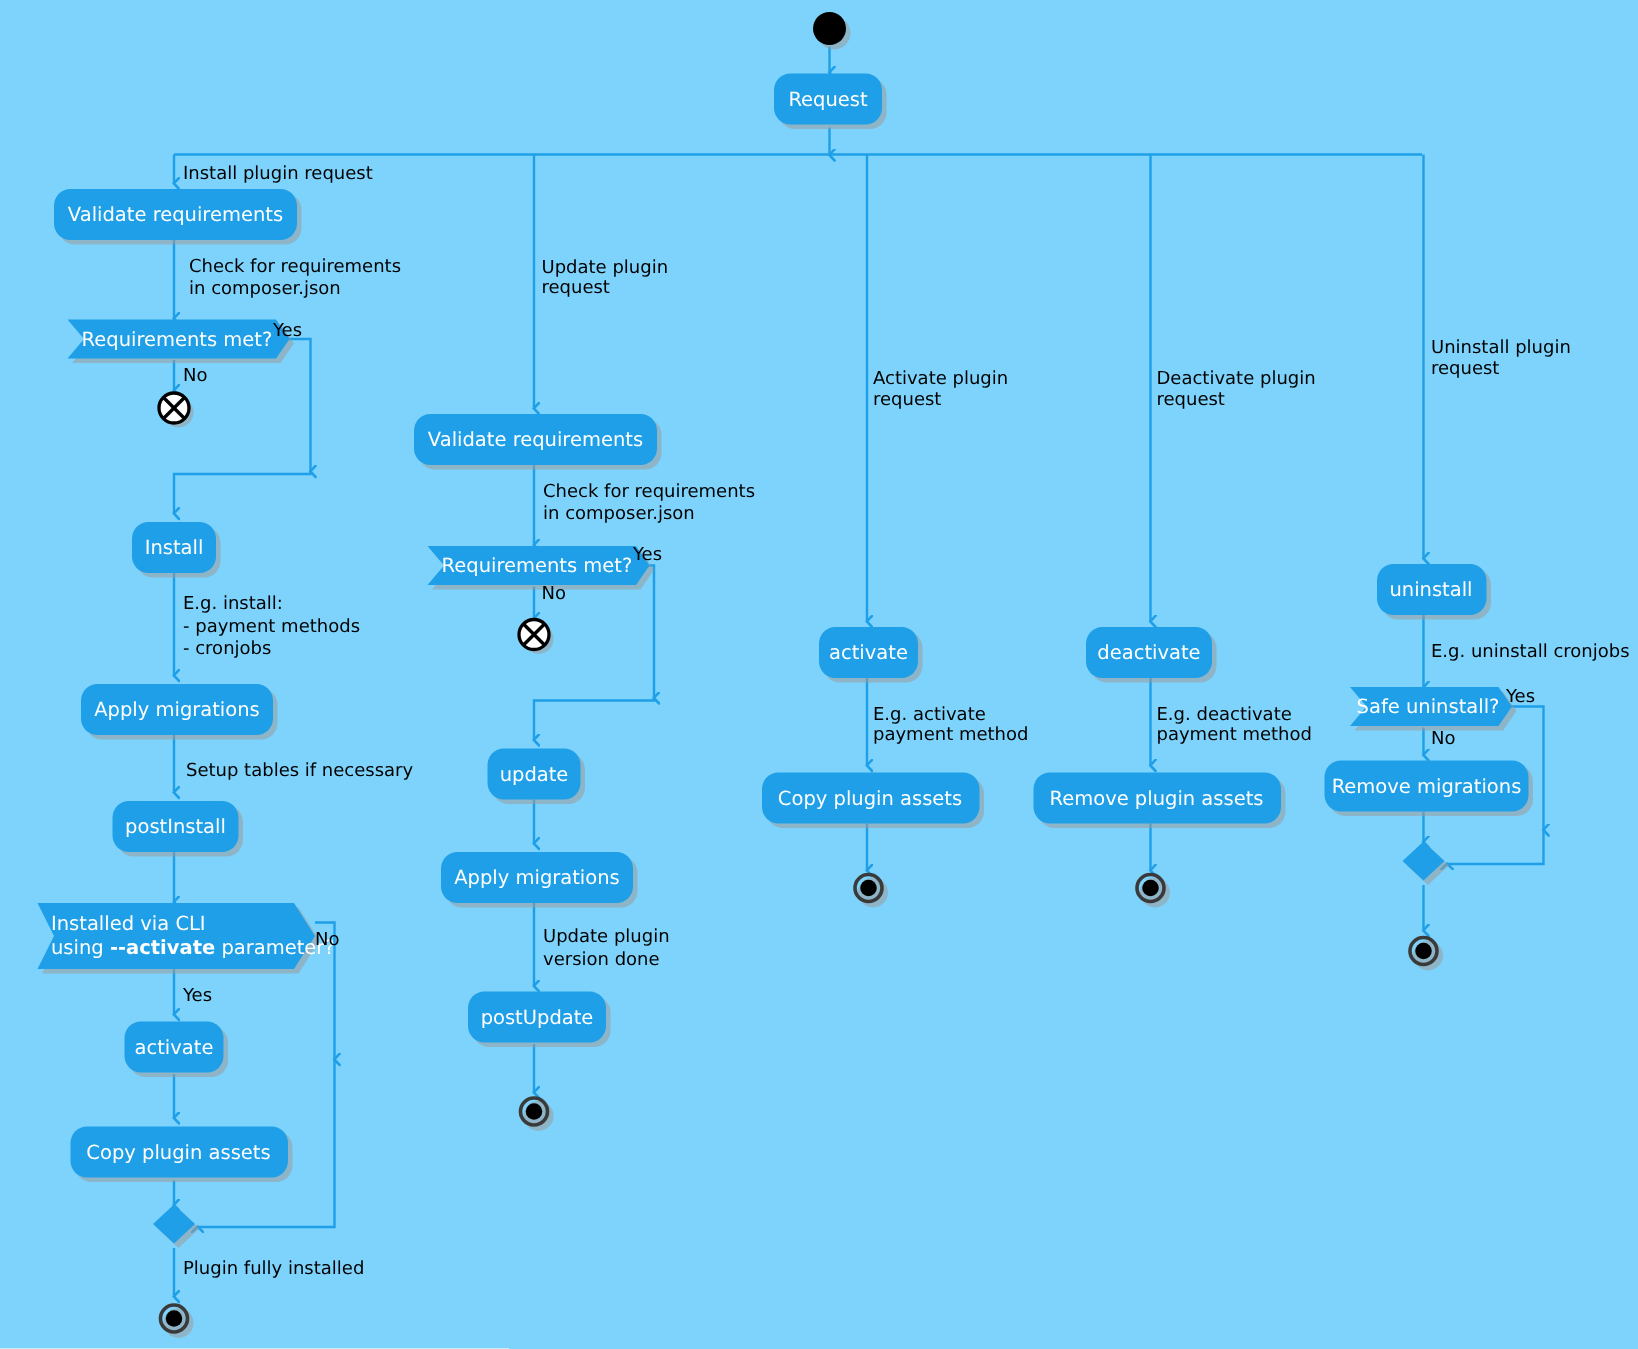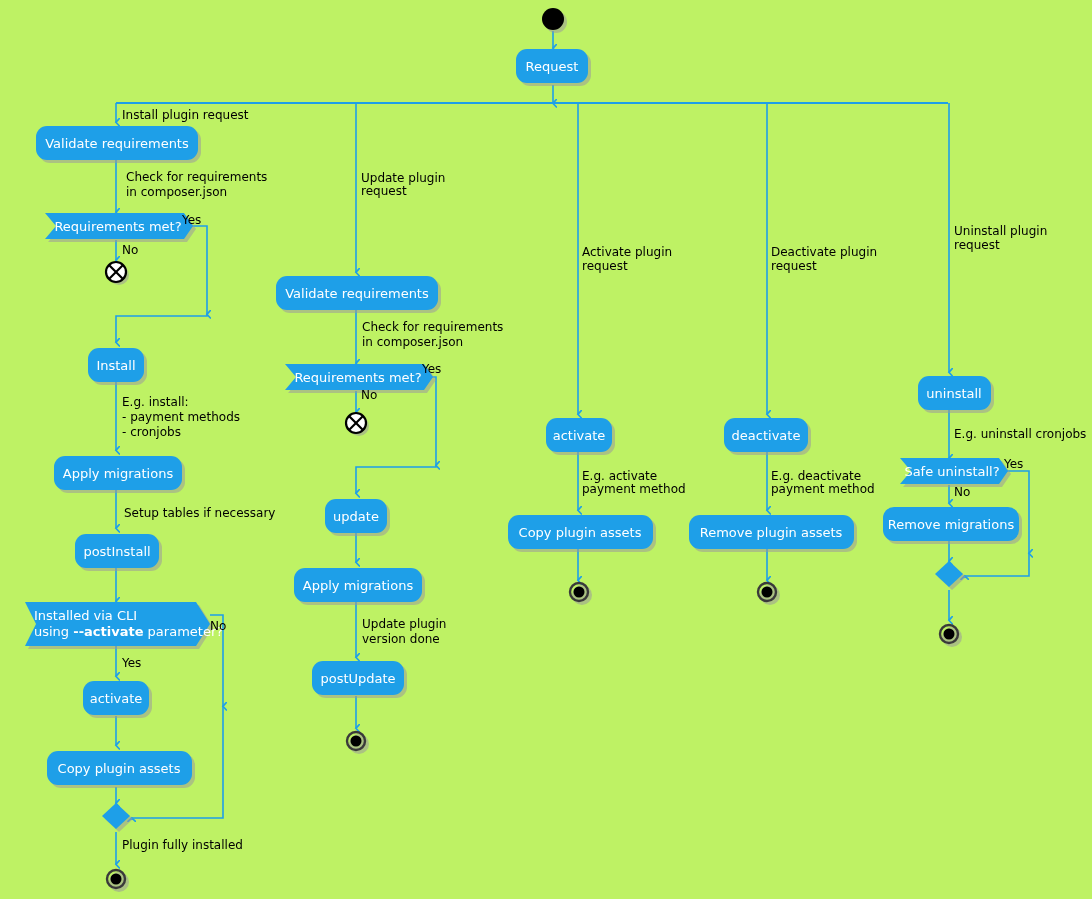--- a/index.html
+++ b/index.html
@@ -8,21 +8,21 @@
     padding: 0;
     background: #ffffff;
   }
   body {
     font-family: "DejaVu Sans", sans-serif;
   }
   #diagram {
     position: relative;
     width: 1092px;
     height: 899px;
-    background: #bef264;
+    background: #7dd3fc;
     overflow: hidden;
     text-decoration: underline;
   }
   #diagram svg {
     position: absolute;
     top: 0;
     left: 0;
   }
   
   .node-label {

